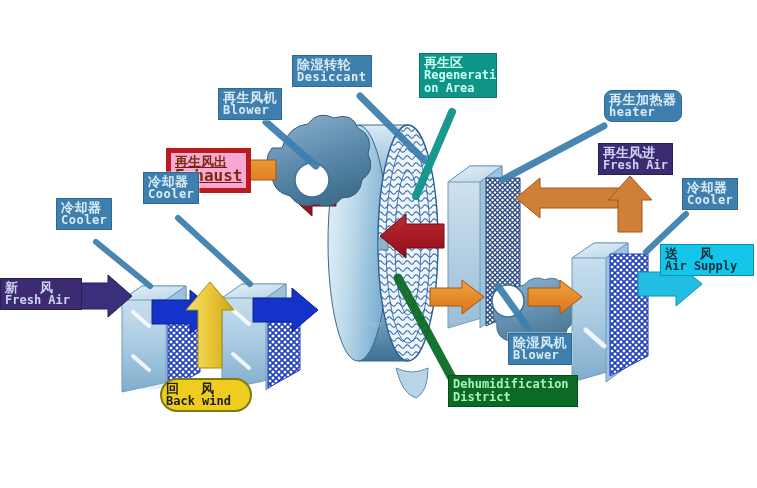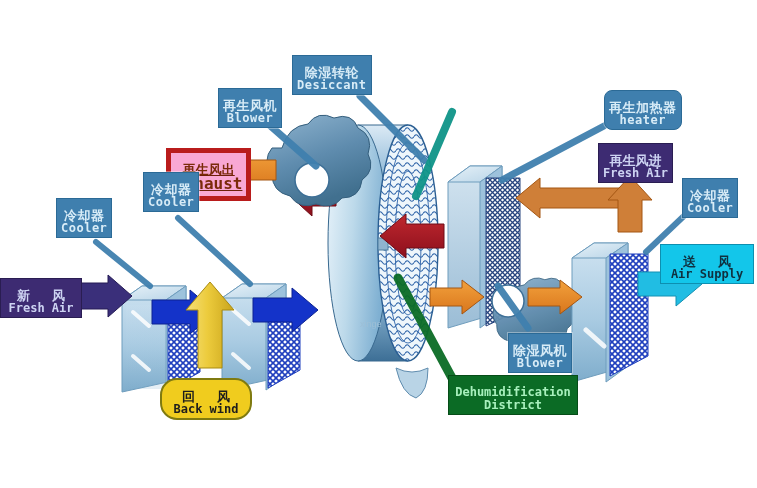--- a/index.html
+++ b/index.html
@@ -1,22 +1,22 @@
 <!DOCTYPE html>
 <html><head>
 <meta charset="utf-8">
 <style>
   html,body{margin:0;padding:0;background:#ffffff;}
   body{font-family:"Liberation Sans","DejaVu Sans",sans-serif;}
   #stage{position:relative;width:757px;height:488px;background:#ffffff;overflow:hidden;}
   #stage svg.layer{position:absolute;left:0;top:0;width:757px;height:488px;}
 
   
-  .lbl{position:absolute;box-sizing:border-box;text-align:center;line-height:1.02;
-       padding:10px 4px 3px 4px;white-space:nowrap;}
+  .lbl{position:absolute;box-sizing:border-box;line-height:1.02;
+       padding:2px 4px 3px 4px;white-space:nowrap;}
   .lbl .cn{display:block;font-family:"DejaVu Sans","Liberation Sans",sans-serif;font-weight:bold;}
   .lbl .en{display:block;font-family:"DejaVu Sans Mono","Liberation Mono",monospace;font-weight:bold;}
 
   
   .b-blue{background:#3f7fae;border:1px solid #2b6a96;color:#d8ecf7;
           box-shadow:0 0 0 1px rgba(255,255,255,.35);}
   .b-blue .cn{font-size:13px;letter-spacing:.5px;}
   .b-blue .en{font-size:12px;letter-spacing:.5px;}
 
   
@@ -257,20 +257,25 @@
   <div class="lbl b-blue" style="left:292px;top:55px;">
     <span class="cn">除湿转轮</span>
     <span class="en">Desiccant</span>
   </div>
 
   <div class="lbl b-blue" style="left:218px;top:88px;">
     <span class="cn">再生风机</span>
     <span class="en">Blower</span>
   </div>
 
+  <div class="lbl b-teal" style="left:419px;top:53px;width:78px;">
+    <span class="cn">再生区</span>
+    <span class="en">Regenerati</span>
+    <span class="en">on Area</span>
+  </div>
 
   <div class="lbl b-blue" style="left:604px;top:90px;border-radius:8px;">
     <span class="cn">再生加热器</span>
     <span class="en">heater</span>
   </div>
 
   <div class="lbl b-orange" style="left:166px;top:148px;">
     <span class="cn">再生风出</span>
     <span class="en">Exhaust</span>
   </div>

